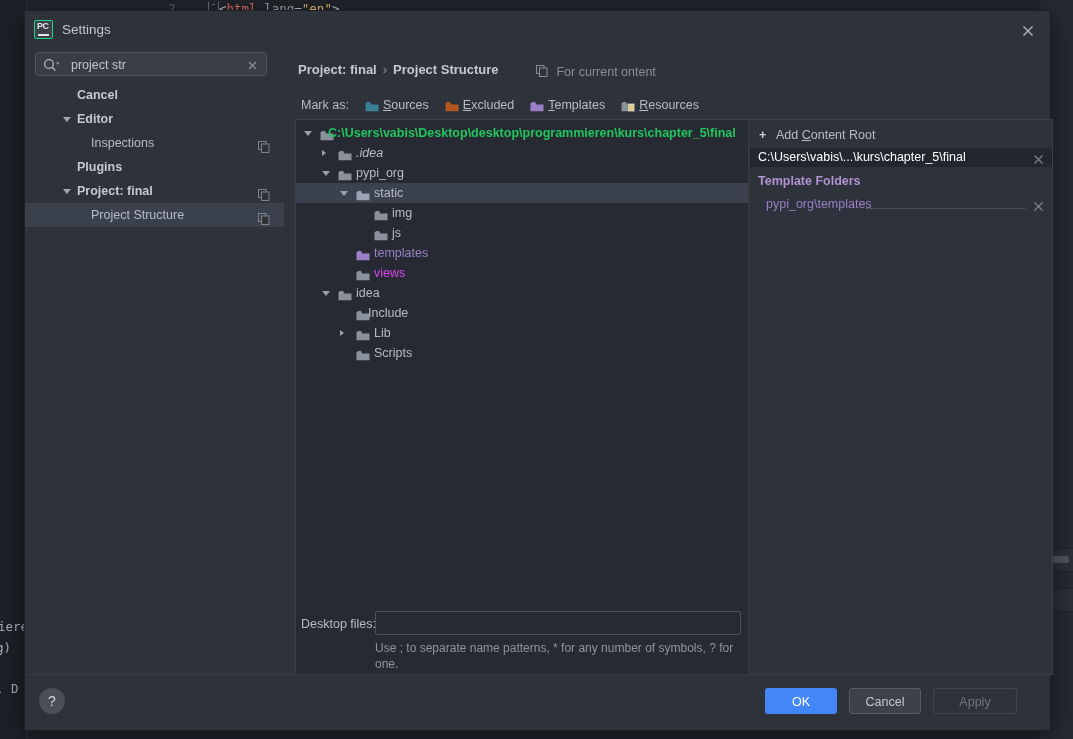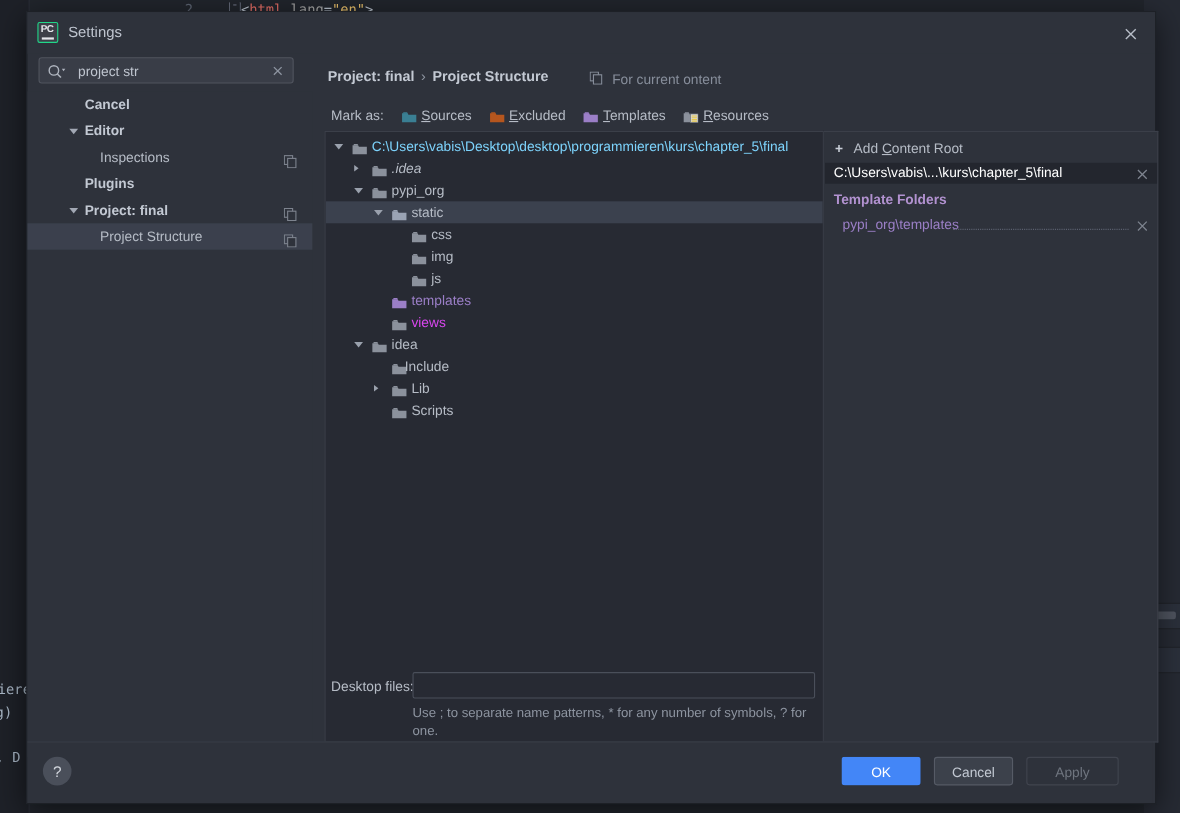--- a/index.html
+++ b/index.html
@@ -391,21 +391,21 @@
   </div>
 
   <div id="tree-panel">
     <div id="tree-list">
         <div class="tree-row">
           <span class="tree-arrow down" style="left: 8px;"></span>
           <span class="tree-ico" style="left: 24px;"><svg width="14" height="11" viewBox="0 0 14 11">
               <path d="M0.5 2 L0.5 10.2 L13.5 10.2 L13.5 3.4 L6.4 3.4 L5.2 2 Z" fill="#8b919c"></path>
               <path d="M1.6 1 L5 1 L6 2.3 L1.6 2.3 Z" fill="#8b919c"></path>
             </svg></span>
-          <span class="tree-lbl" style="left: 42px; color: #7dd3fc;">C:\Users\vabis\Desktop\desktop\programmieren\kurs\chapter_5\final</span>
+          <span class="tree-lbl" style="left: 32px; color: #22c55e; font-weight: bold;">C:\Users\vabis\Desktop\desktop\programmieren\kurs\chapter_5\final</span>
         </div>
         <div class="tree-row">
           <span class="tree-arrow" style="left: 26px;"></span>
           <span class="tree-ico" style="left: 42px;"><svg width="14" height="11" viewBox="0 0 14 11">
               <path d="M0.5 2 L0.5 10.2 L13.5 10.2 L13.5 3.4 L6.4 3.4 L5.2 2 Z" fill="#8b919c"></path>
               <path d="M1.6 1 L5 1 L6 2.3 L1.6 2.3 Z" fill="#8b919c"></path>
             </svg></span>
           <span class="tree-lbl" style="left: 60px; color: rgb(182, 188, 198); font-style: italic;">.idea</span>
         </div>
         <div class="tree-row">
@@ -416,27 +416,20 @@
             </svg></span>
           <span class="tree-lbl" style="left: 60px; color: rgb(182, 188, 198);">pypi_org</span>
         </div>
         <div class="tree-row selected">
           <span class="tree-arrow down" style="left: 44px;"></span>
           <span class="tree-ico" style="left: 60px;"><svg width="14" height="11" viewBox="0 0 14 11">
               <path d="M0.5 2 L0.5 10.2 L13.5 10.2 L13.5 3.4 L6.4 3.4 L5.2 2 Z" fill="#9aa3b4"></path>
               <path d="M1.6 1 L5 1 L6 2.3 L1.6 2.3 Z" fill="#9aa3b4"></path>
             </svg></span>
           <span class="tree-lbl" style="left: 78px; color: rgb(182, 188, 198);">static</span>
-        </div>
-        <div class="tree-row">
-          <span class="tree-ico" style="left: 78px;"><svg width="14" height="11" viewBox="0 0 14 11">
-              <path d="M0.5 2 L0.5 10.2 L13.5 10.2 L13.5 3.4 L6.4 3.4 L5.2 2 Z" fill="#8b919c"></path>
-              <path d="M1.6 1 L5 1 L6 2.3 L1.6 2.3 Z" fill="#8b919c"></path>
-            </svg></span>
-          <span class="tree-lbl" style="left: 96px; color: rgb(182, 188, 198);">css</span>
         </div>
         <div class="tree-row">
           <span class="tree-ico" style="left: 78px;"><svg width="14" height="11" viewBox="0 0 14 11">
               <path d="M0.5 2 L0.5 10.2 L13.5 10.2 L13.5 3.4 L6.4 3.4 L5.2 2 Z" fill="#8b919c"></path>
               <path d="M1.6 1 L5 1 L6 2.3 L1.6 2.3 Z" fill="#8b919c"></path>
             </svg></span>
           <span class="tree-lbl" style="left: 96px; color: rgb(182, 188, 198);">img</span>
         </div>
         <div class="tree-row">
           <span class="tree-ico" style="left: 78px;"><svg width="14" height="11" viewBox="0 0 14 11">

